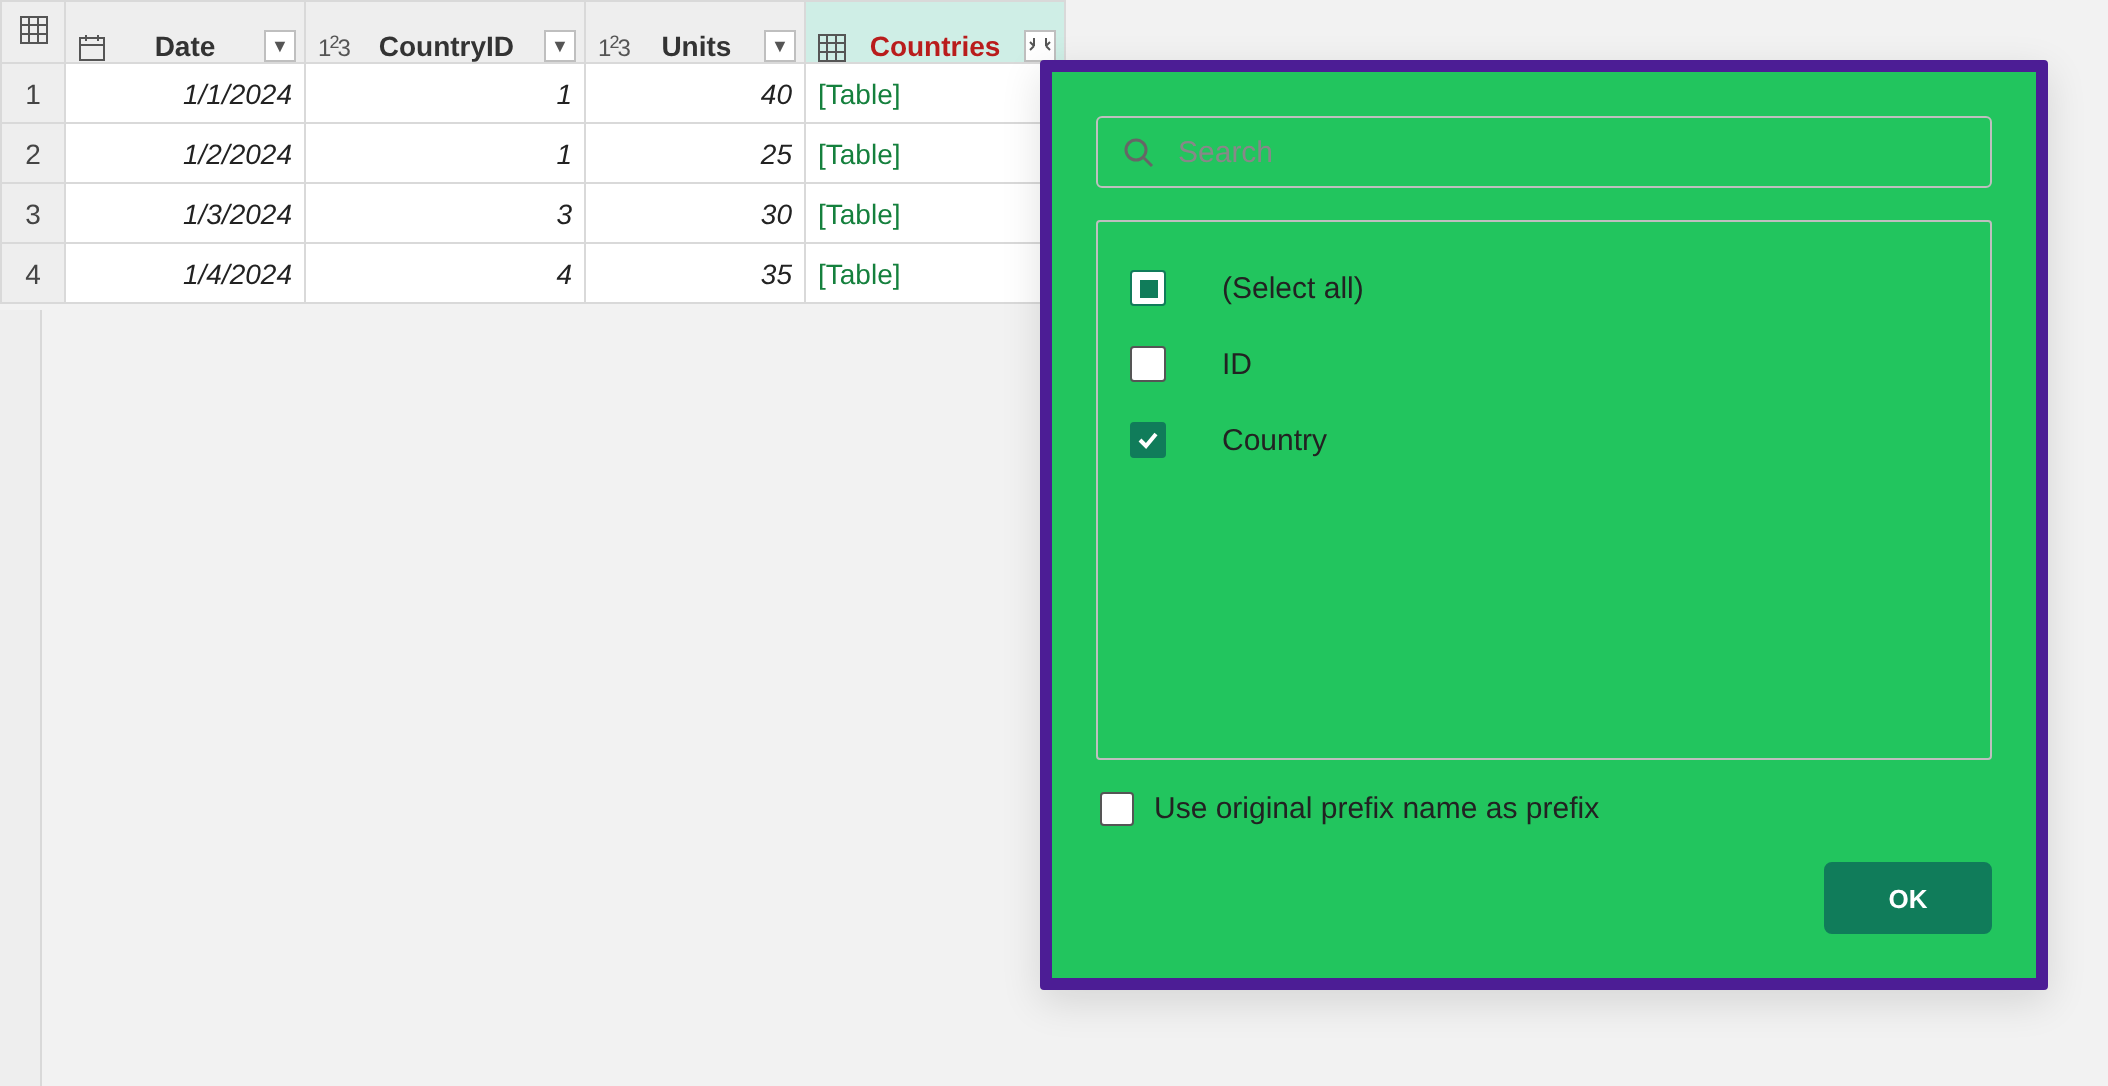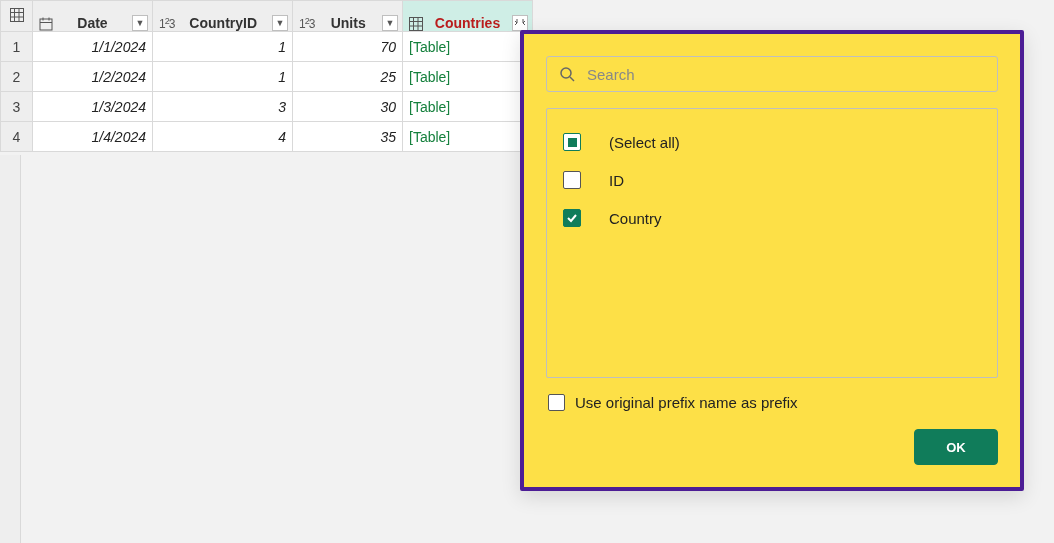--- a/index.html
+++ b/index.html
@@ -81,22 +81,22 @@
   }
   .type-num { font-size: 12px; letter-spacing: -1px;}
   .type-num sup { font-size: 9px; position: relative; top: -3px;}
   svg { display: block; }
   .icon-table { color: #555; }
   
   .popup {
     position: absolute;
     top: 30px; left: 520px;
     width: 504px;
-    background: #fde047;
-    border: 4px solid #4c1d95;
+    background: #22c55e;
+    border: 6px solid #4c1d95;
     box-shadow: 0 6px 20px rgba(0,0,0,0.12);
     padding: 22px;
     border-radius: 2px;
   }
   .search {
     border: 1px solid #bfbfbf;
     border-radius: 3px;
     height: 36px;
     display: flex;
     align-items: center;
@@ -255,21 +255,21 @@
           </span>
         </div>
       </th>
     </tr>
   </thead>
   <tbody>
     <tr>
       <td class="rownum">1</td>
       <td class="italic right">1/1/2024</td>
       <td class="italic right">1</td>
-      <td class="italic right">70</td>
+      <td class="italic right">40</td>
       <td class="link">[Table]</td>
     </tr>
     <tr>
       <td class="rownum">2</td>
       <td class="italic right">1/2/2024</td>
       <td class="italic right">1</td>
       <td class="italic right">25</td>
       <td class="link">[Table]</td>
     </tr>
     <tr>

